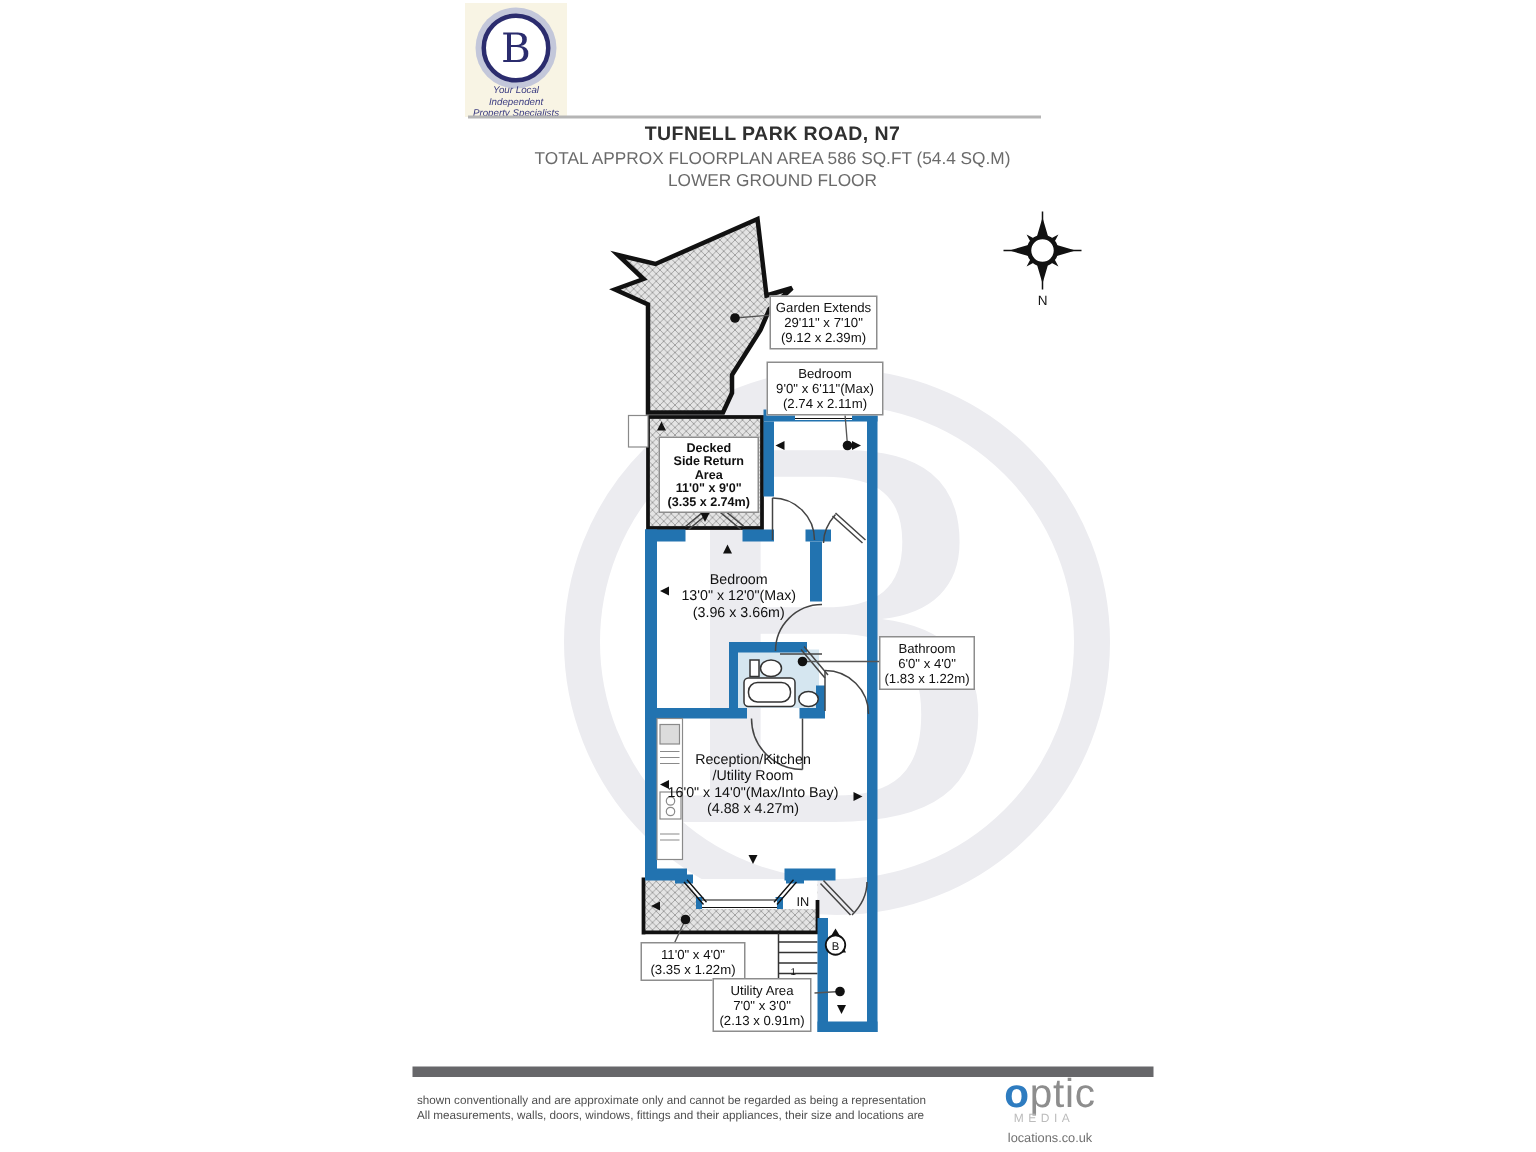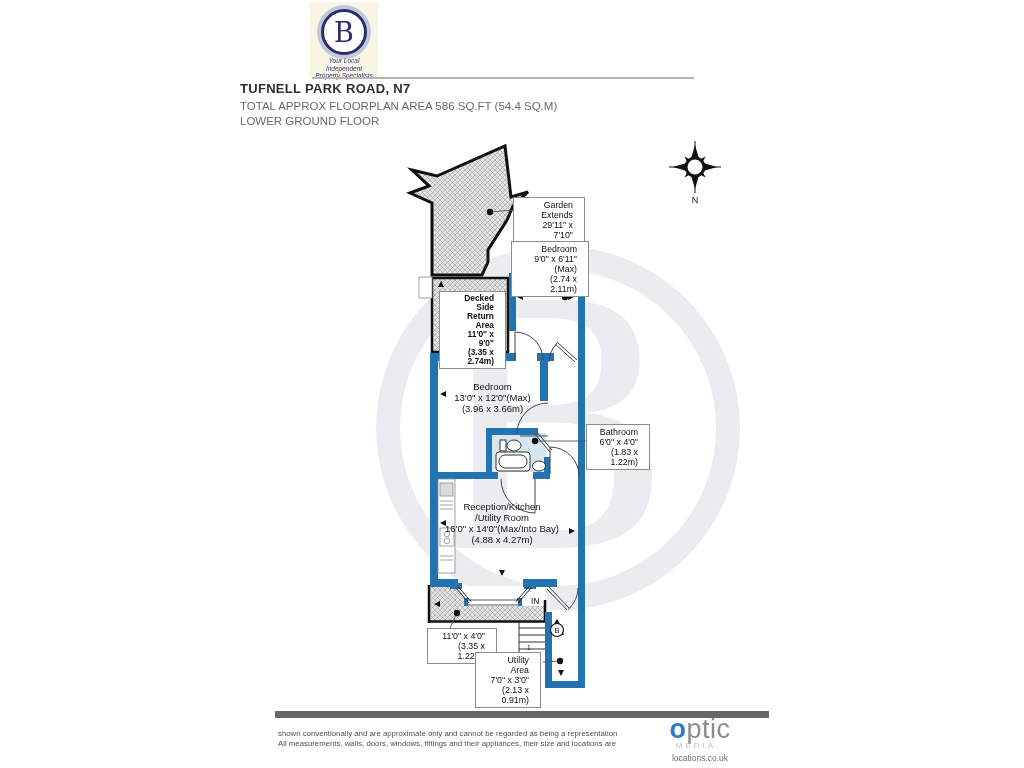--- a/index.html
+++ b/index.html
@@ -7,27 +7,27 @@
        font-family:"Liberation Sans",sans-serif;}
   .abs{position:absolute;}
   
   .logo{left:310px;top:2px;width:68px;height:76px;background:#f8f4e4;text-align:center;}
   .logo-ring{width:40px;height:40px;border-radius:50%;border:3px solid #2b2c6e;
              box-shadow:0 0 0 4px #c3c7da;margin:7px auto 2px auto;background:#fff;
              display:flex;align-items:center;justify-content:center;}
   .logo-b{font-family:"DejaVu Serif",serif;font-size:27px;color:#2b2c6e;line-height:1;}
   .logo-tag{font-size:6.5px;color:#3b3c80;line-height:7.5px;font-style:italic;}
   .hdr-line{left:312px;top:77px;width:382px;height:2px;background:#b5b5b5;}
-  .titles{left:240px;top:81px;width:550px;text-align:left;}
+  .titles{left:240px;top:81px;width:550px;text-align:center;}
   .t1{font-size:13px;font-weight:bold;color:#2f2f2f;letter-spacing:.3px;}
   .t2{font-size:11.5px;color:#6a6a6a;margin-top:4px;}
   .t3{font-size:11.5px;color:#6a6a6a;margin-top:3px;}
   
   .pl{position:absolute;background:#fff;border:1px solid #8d8d8d;color:#101010;
-      text-align:right;font-size:8.8px;line-height:10px;padding:2px 11px;box-sizing:border-box;}
+      text-align:center;font-size:8.8px;line-height:10px;padding:2px 1px;box-sizing:border-box;}
   .free{position:absolute;color:#101010;text-align:center;font-size:9.5px;line-height:11px;}
   .decked-l{font-size:8.4px;line-height:9px;font-weight:bold;}
   
   .fbar{left:275px;top:711px;width:494px;height:7px;background:#67676a;}
   .disc{left:278px;top:729px;width:400px;font-size:7.8px;line-height:10px;color:#4f4f4f;}
   .optic{left:658px;top:716px;width:84px;text-align:center;}
   .optic-word{font-size:27px;line-height:26px;letter-spacing:.5px;color:#8d8d8d;font-weight:300;}
   .optic-o{color:#2e7cc0;font-weight:bold;}
   .optic-media{font-size:8px;letter-spacing:3px;color:#bcbcbc;line-height:8px;text-align:center;padding-right:8px;}
   .optic-url{font-size:8.5px;color:#6f6f6f;margin-top:3px;}

